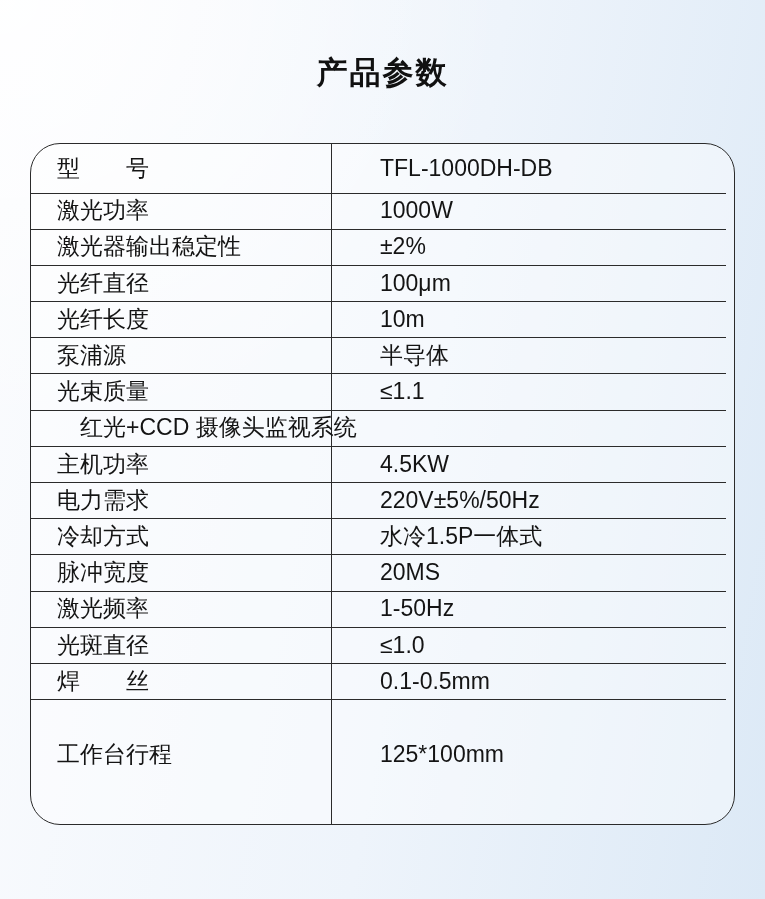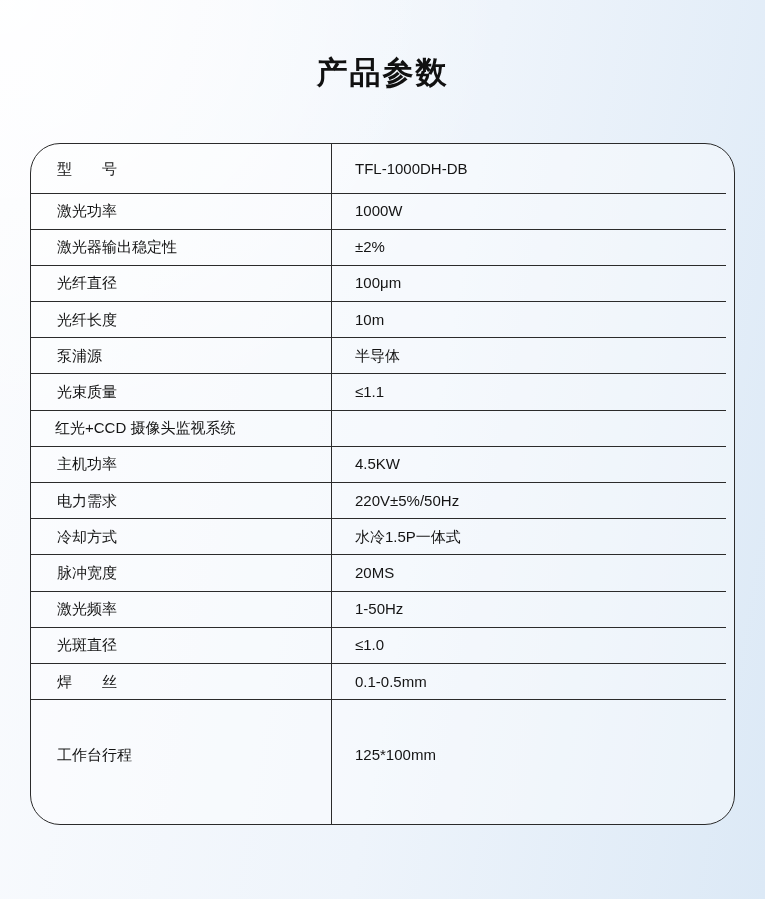--- a/index.html
+++ b/index.html
@@ -78,33 +78,33 @@
     content: "";
     position: absolute;
     top: -0.5px;
     left: 0;
     right: 8px;
     height: 1px;
     background: #2b2b2b;
   }
   .cell {
     box-sizing: border-box;
-    font-size: 15px;
+    font-size: 23px;
     line-height: 1.2;
     white-space: pre;
     color: #141414;
   }
   .cell.label {
     width: 300px;
     padding-left: 26px;
     flex: 0 0 auto;
   }
   .cell.value {
     flex: 1 1 auto;
-    padding-left: 24px;
+    padding-left: 49px;
   }
 </style>
 </head>
 <body>
 
 <div class="page">
   <h1 class="title">产品参数</h1>
 
   <div class="spec-table">
     <div class="col-divider"></div>

